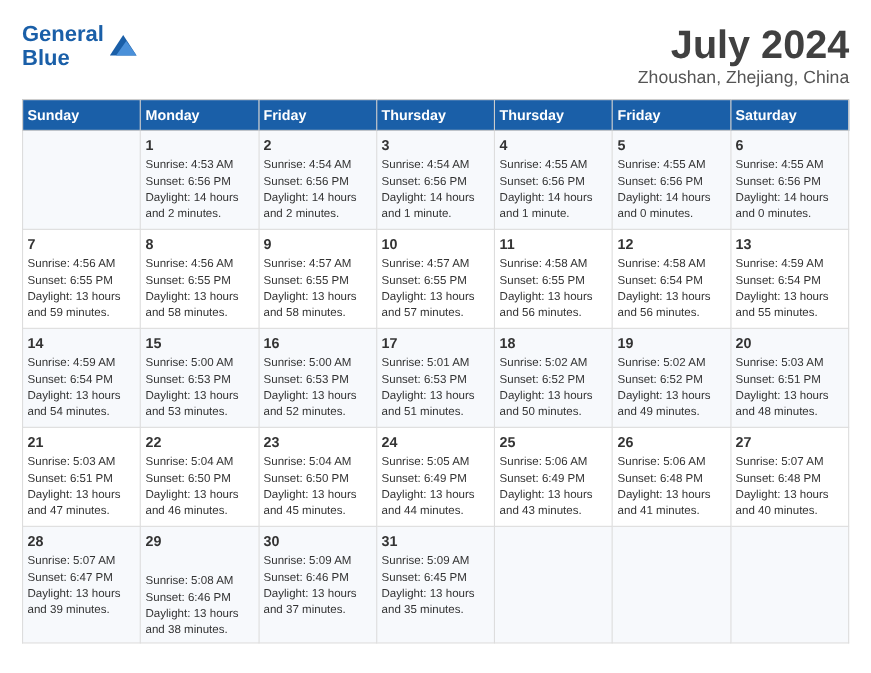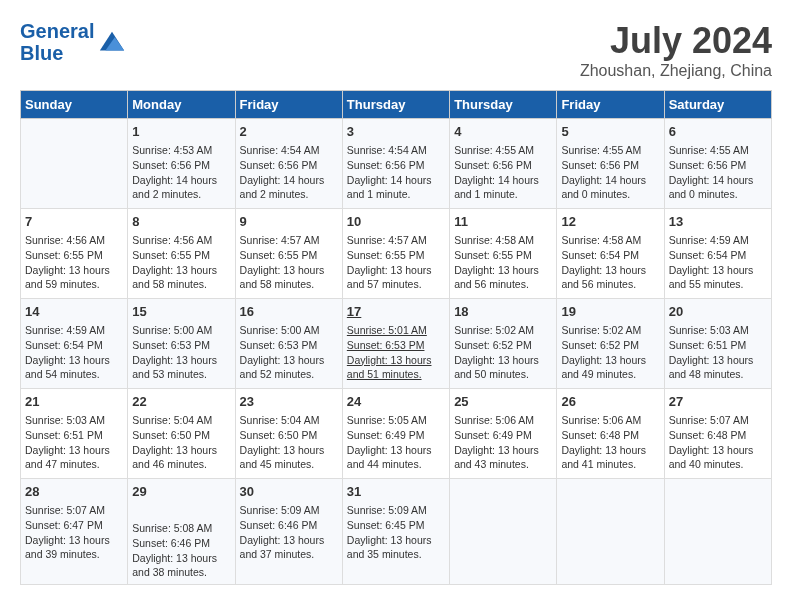--- a/index.html
+++ b/index.html
@@ -234,21 +234,21 @@
 Daylight: 13 hours
 and 53 minutes.</div>
         </td>
         <td style="height: 90px;">
           <span class="day-number">16</span>
           <div class="day-info" style="white-space: pre-line;">Sunrise: 5:00 AM
 Sunset: 6:53 PM
 Daylight: 13 hours
 and 52 minutes.</div>
         </td>
-        <td style="height: 90px; text-decoration: underline;">
+        <td style="height: 90px;">
           <span class="day-number">17</span>
           <div class="day-info" style="white-space: pre-line;">Sunrise: 5:01 AM
 Sunset: 6:53 PM
 Daylight: 13 hours
 and 51 minutes.</div>
         </td>
         <td style="height: 90px;">
           <span class="day-number">18</span>
           <div class="day-info" style="white-space: pre-line;">Sunrise: 5:02 AM
 Sunset: 6:52 PM

